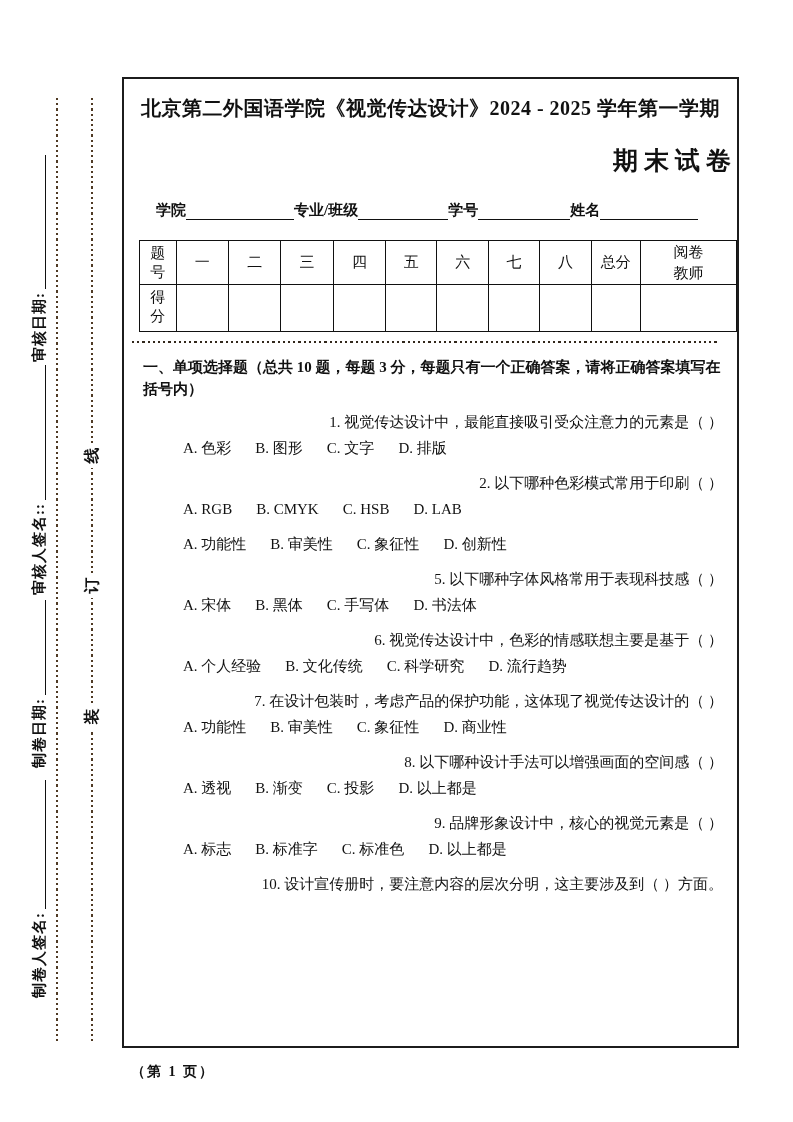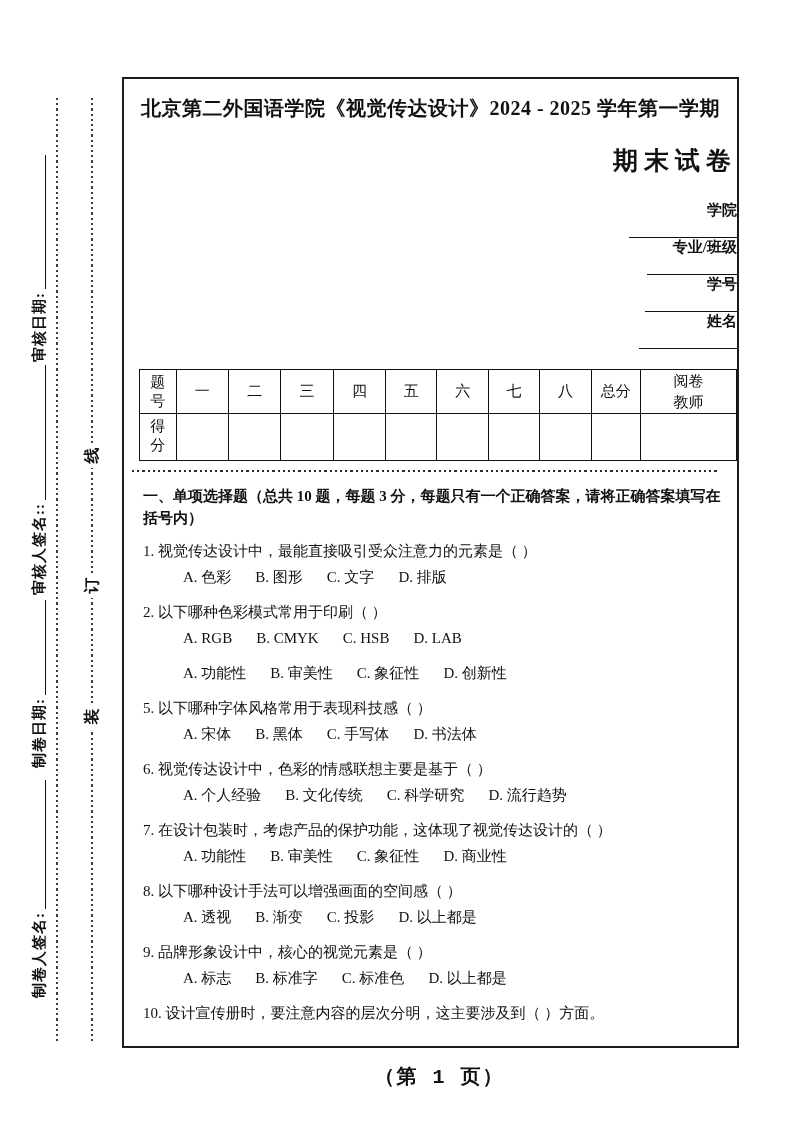--- a/index.html
+++ b/index.html
@@ -39,48 +39,48 @@
   #bind-char-2 { top:704px; }
 
   
   .frame {
     position:absolute; left:122px; top:77px; width:617px; height:971px;
     box-sizing:border-box; border:2px solid #1c1c1c; background:#fff;
   }
   .title-1 { margin:16px 4px 0 4px; text-align:center; font-weight:bold; font-size:20px; letter-spacing:0.5px; white-space:nowrap; }
   .title-2 { margin-top:22px; text-align:right; font-weight:bold; font-size:25px; letter-spacing:6px; }
 
-  .info-row { margin-top:24px; padding-left:32px; display:flex; align-items:flex-end; font-weight:bold; font-size:15px;flex-direction:column; }
+  .info-row { margin-top:24px; padding-left:32px; display:flex; align-items:flex-end; font-weight:bold; font-size:15px; }
   .info-row .blank { display:inline-block; border-bottom:1.5px solid #111; height:17px; }
   #blank-college { width:108px; } #blank-major { width:90px; }
   #blank-id { width:92px; } #blank-name { width:98px; }
 
   .score-table { margin:20px 0 0 15px; border-collapse:collapse; table-layout:fixed; }
   .score-table td { border:1.5px solid #111; text-align:center; vertical-align:middle; font-size:15px; padding:0; }
   .score-table .hrow td { height:43px; }
   .score-table .srow td { height:46px;font-family:Liberation Mono, monospace; }
   .stack { display:inline-block; width:17px; line-height:19px; word-break:break-all; }
   .grader-stack { display:inline-block; width:34px; line-height:21px; }
 
   .dotted-sep {
     margin:9px 0 0 8px; width:586px; height:2.4px;
     background-image:repeating-linear-gradient(to right,#32281c 0 2.2px, rgba(0,0,0,0) 2.2px 5.2px);
   }
 
   .section-heading { margin:13px 12px 0 19px; font-weight:bold; font-size:15px; line-height:22px; }
 
   .questions { margin:9px 14px 0 19px; font-size:15px; }
   .question { margin-bottom:9px; }
-  .q-text { line-height:26px; }
+  .q-text { line-height:26px;text-align:right; }
   .q-options { line-height:26px;margin-left:40px; }
   .q-options .opt { margin-right:24px; white-space:nowrap; }
 
   .page-footer {
     position:absolute; left:131px; top:1063px; width:617px;
-    text-align:center; font-weight:bold; font-size:20px; letter-spacing:2px;font-family:Liberation Mono, monospace;
+    font-weight:bold; font-size:14px; letter-spacing:2px;
   }
 </style>
 </head>
 <body>
 
 <div class="page">
 
   <div class="seal-label" id="seal-1">
     <span>审核日期:</span>
     <span class="fill"></span>

